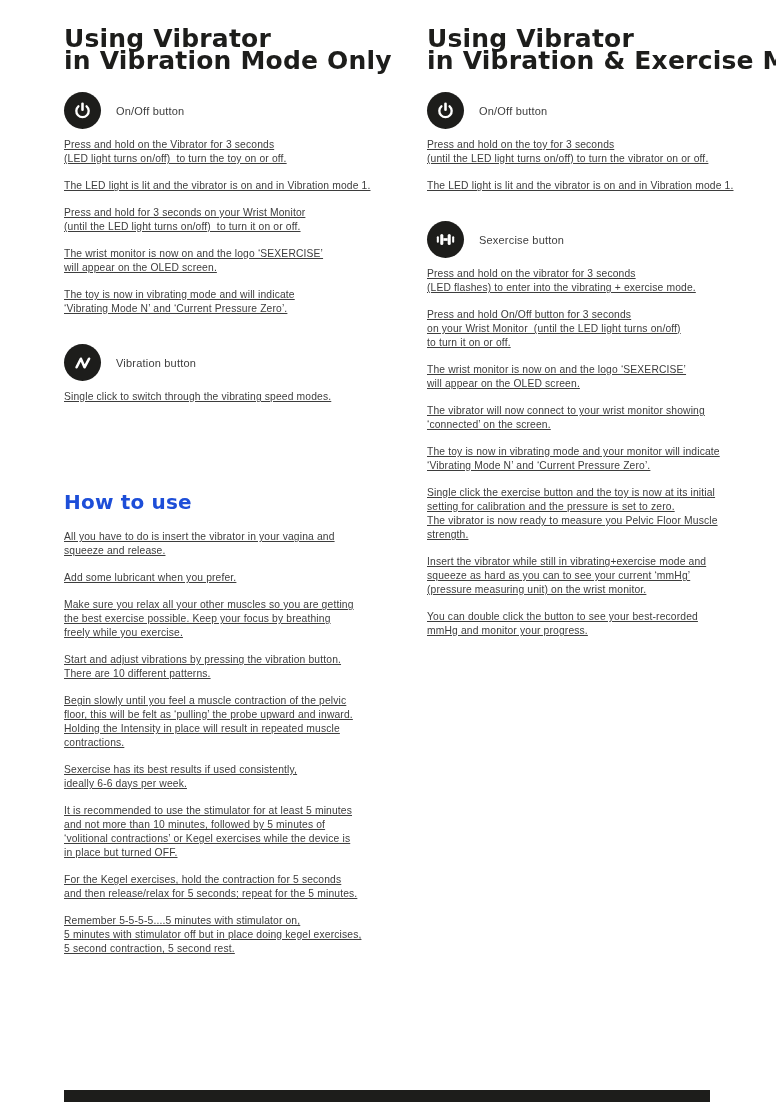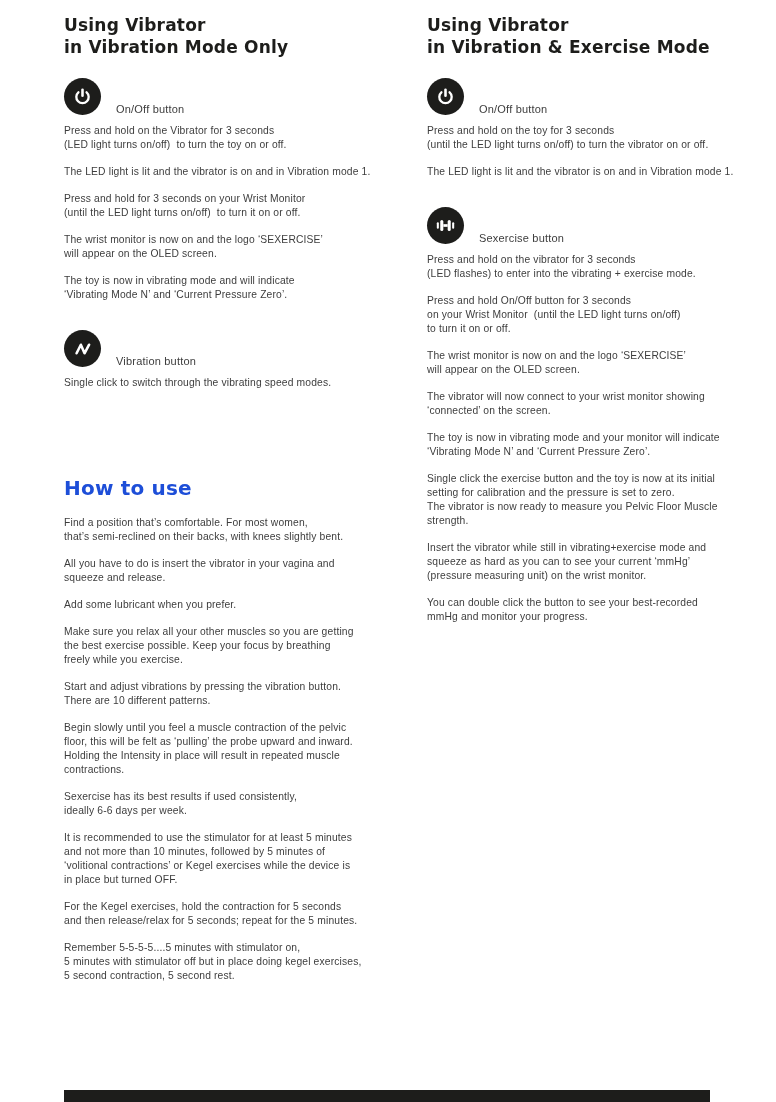--- a/index.html
+++ b/index.html
@@ -10,41 +10,41 @@
     background: #ffffff;
     overflow: hidden;
     font-family: "Liberation Sans", sans-serif;
   }
   .col { position: absolute; top: 14px; }
   .col-left  { left: 64px;  width: 362px; }
   .col-right { left: 427px; width: 342px; }
 
   h1.section-heading {
     font-family: "DejaVu Sans", sans-serif;
-    font-size: 17px;
+    font-size: 25px;
     line-height: 22px;
     font-weight: bold;
     color: #1d1d1b;
     letter-spacing: 0.2px;
-    margin: 0 0 20px 0;
+    margin: 14px 0 20px 0;
     white-space: pre;
   }
   h2.howto-heading {
     font-family: "DejaVu Sans", sans-serif;
     font-size: 20px;
     line-height: 24px;
     font-weight: bold;
     color: #1d4ed8;
     letter-spacing: 0.2px;
     margin: 86px 0 16px 0;
     white-space: pre;
   }
   .icon-row {
     display: flex;
-    align-items: flex-end;
+    align-items: center;
     margin: 0 0 9px 0;
     height: 37px;
   }
   .icon-row.gap-above { margin-top: 28px; }
   .icon-circle {
     width: 37px; height: 37px;
     border-radius: 50%;
     background: #1d1d1b;
     display: flex; align-items: center; justify-content: center;
     flex: 0 0 37px;
@@ -55,20 +55,21 @@
     color: #3d3d3d;
     letter-spacing: 0.2px;
   }
   p.body {
     font-size: 10.3px;
     line-height: 14px;
     color: #3d3d3d;
     letter-spacing: 0.15px;
     margin: 4px 0 13px 0;
     white-space: pre;
+    text-decoration: underline;
   }
   .footer-bar {
     position: absolute;
     left: 64px;
     width: 646px;
     bottom: 0;
     height: 12px;
     background: #1d1d1b;
   }
 </style>
@@ -107,22 +108,20 @@
           <polyline points="7.5,25 14.5,11 20.5,25 28,11" fill="none" stroke="#ffffff" stroke-width="4.2" stroke-linecap="round" stroke-linejoin="round"></polyline>
         </svg>
       </span>
       <span class="icon-label">Vibration button</span>
     </div>
 
     <p class="body">Single click to switch through the vibrating speed modes.</p>
 
     <h2 class="howto-heading">How to use</h2>
 
-    <p class="body">Find a position that’s comfortable. For most women,
-that’s semi-reclined on their backs, with knees slightly bent.</p>
     <p class="body">All you have to do is insert the vibrator in your vagina and
 squeeze and release.</p>
     <p class="body">Add some lubricant when you prefer.</p>
     <p class="body">Make sure you relax all your other muscles so you are getting
 the best exercise possible. Keep your focus by breathing
 freely while you exercise.</p>
     <p class="body">Start and adjust vibrations by pressing the vibration button.
 There are 10 different patterns.</p>
     <p class="body">Begin slowly until you feel a muscle contraction of the pelvic
 floor, this will be felt as ‘pulling’ the probe upward and inward.

